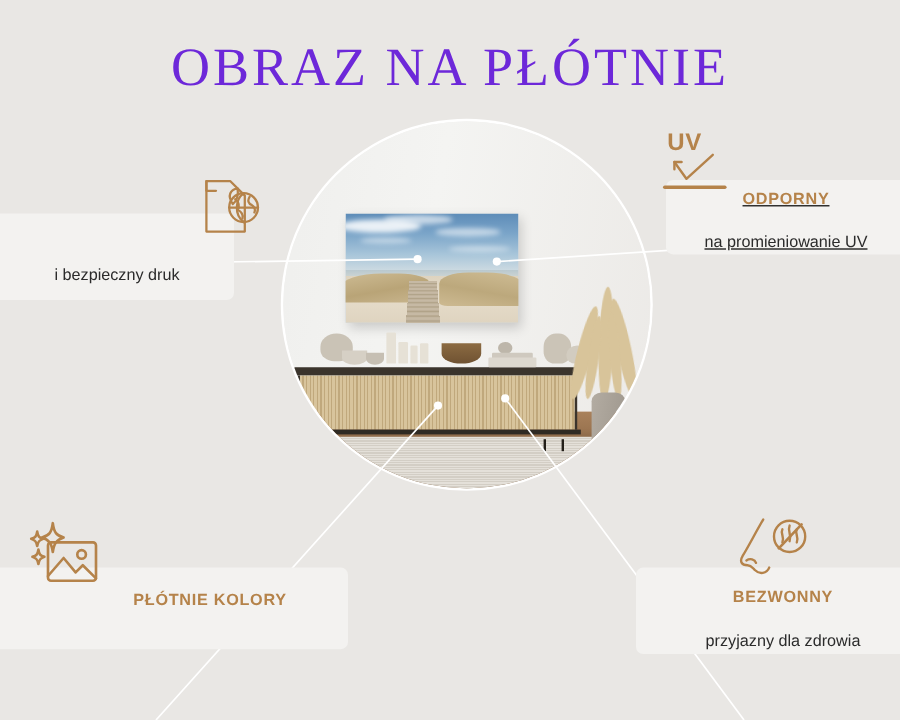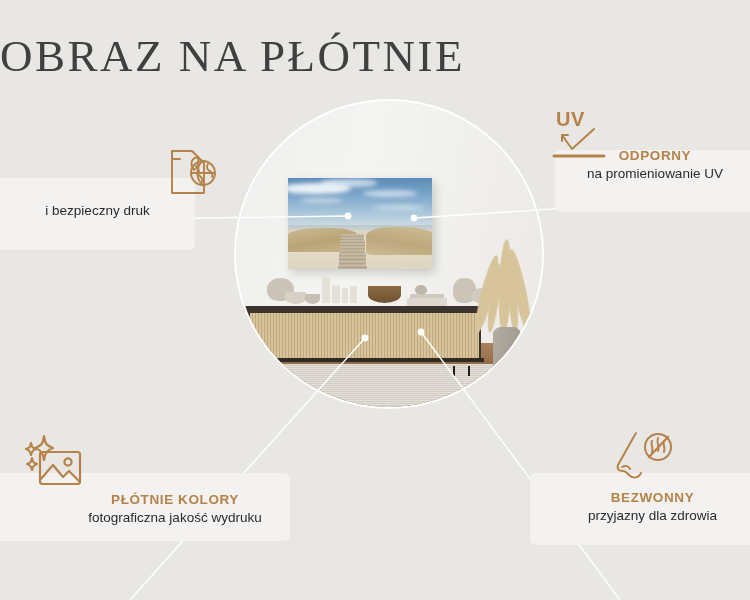--- a/index.html
+++ b/index.html
@@ -8,25 +8,25 @@
     position:relative;
     background:#e9e7e4;
     font-family:"Liberation Sans", sans-serif;
     overflow:hidden;
   }
 
   
   .title {
     position:absolute;
     top:30px; left:0; width:750px;
-    text-align:left;
+    text-align:center;
     font-family:"Liberation Serif", serif;
     font-size:45px;
     letter-spacing:2.5px;
-    color:#404040;
+    color:#6d28d9;
     font-weight:400;
   }
 
   
   .circle-wrap {
     position:absolute;
     left:236px; top:101px;
     width:306px; height:306px;
     border-radius:50%;
     overflow:hidden;
@@ -168,24 +168,24 @@
   .txt{ position:absolute; text-align:center; }
   .head{
     color:#b5834a;
     font-weight:bold;
     font-size:13.5px;
     letter-spacing:.6px;
   }
   .sub{
     color:#2b2b2b;
     font-size:13.5px;
-    margin-top:3px;
+    margin-top:21px;
   }
   .t-tl{ left:0px; top:200px; width:195px; }
-  .t-tr{ left:560px; top:148px; width:190px; }
+  .t-tr{ left:560px; top:158px; width:190px;text-decoration:underline; }
   .t-bl{ left:60px; top:492px; width:230px; }
   .t-br{ left:540px; top:490px; width:225px; }
 
   
   .icon{ position:absolute; }
   .i-eco{ left:158px; top:137px; }
   .i-uv{ left:548px; top:107px; }
   .i-pic{ left:22px; top:432px; }
   .i-nose{ left:608px; top:427px; }
   .uv-label{
@@ -322,19 +322,18 @@
   <div class="sub">i bezpieczny druk</div>
 </div>
 
 <div class="txt t-tr">
   <div class="head">ODPORNY</div>
   <div class="sub">na promieniowanie UV</div>
 </div>
 
 <div class="txt t-bl">
   <div class="head">PŁÓTNIE KOLORY</div>
-  <div class="sub">fotograficzna jakość wydruku</div>
 </div>
 
 <div class="txt t-br">
   <div class="head">BEZWONNY</div>
   <div class="sub">przyjazny dla zdrowia</div>
 </div>
 
 </body></html>

